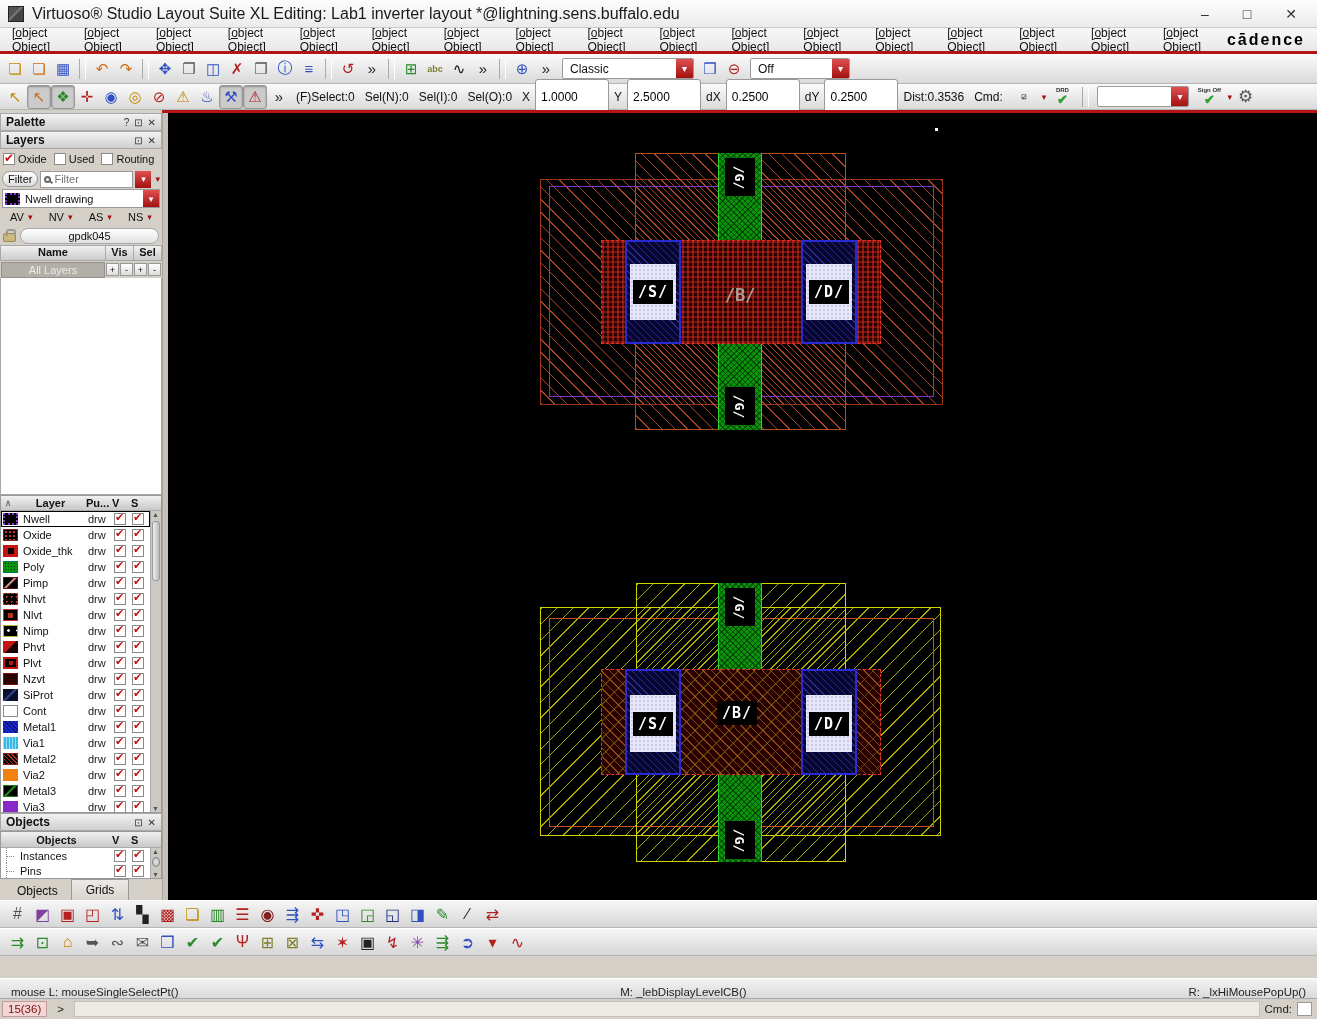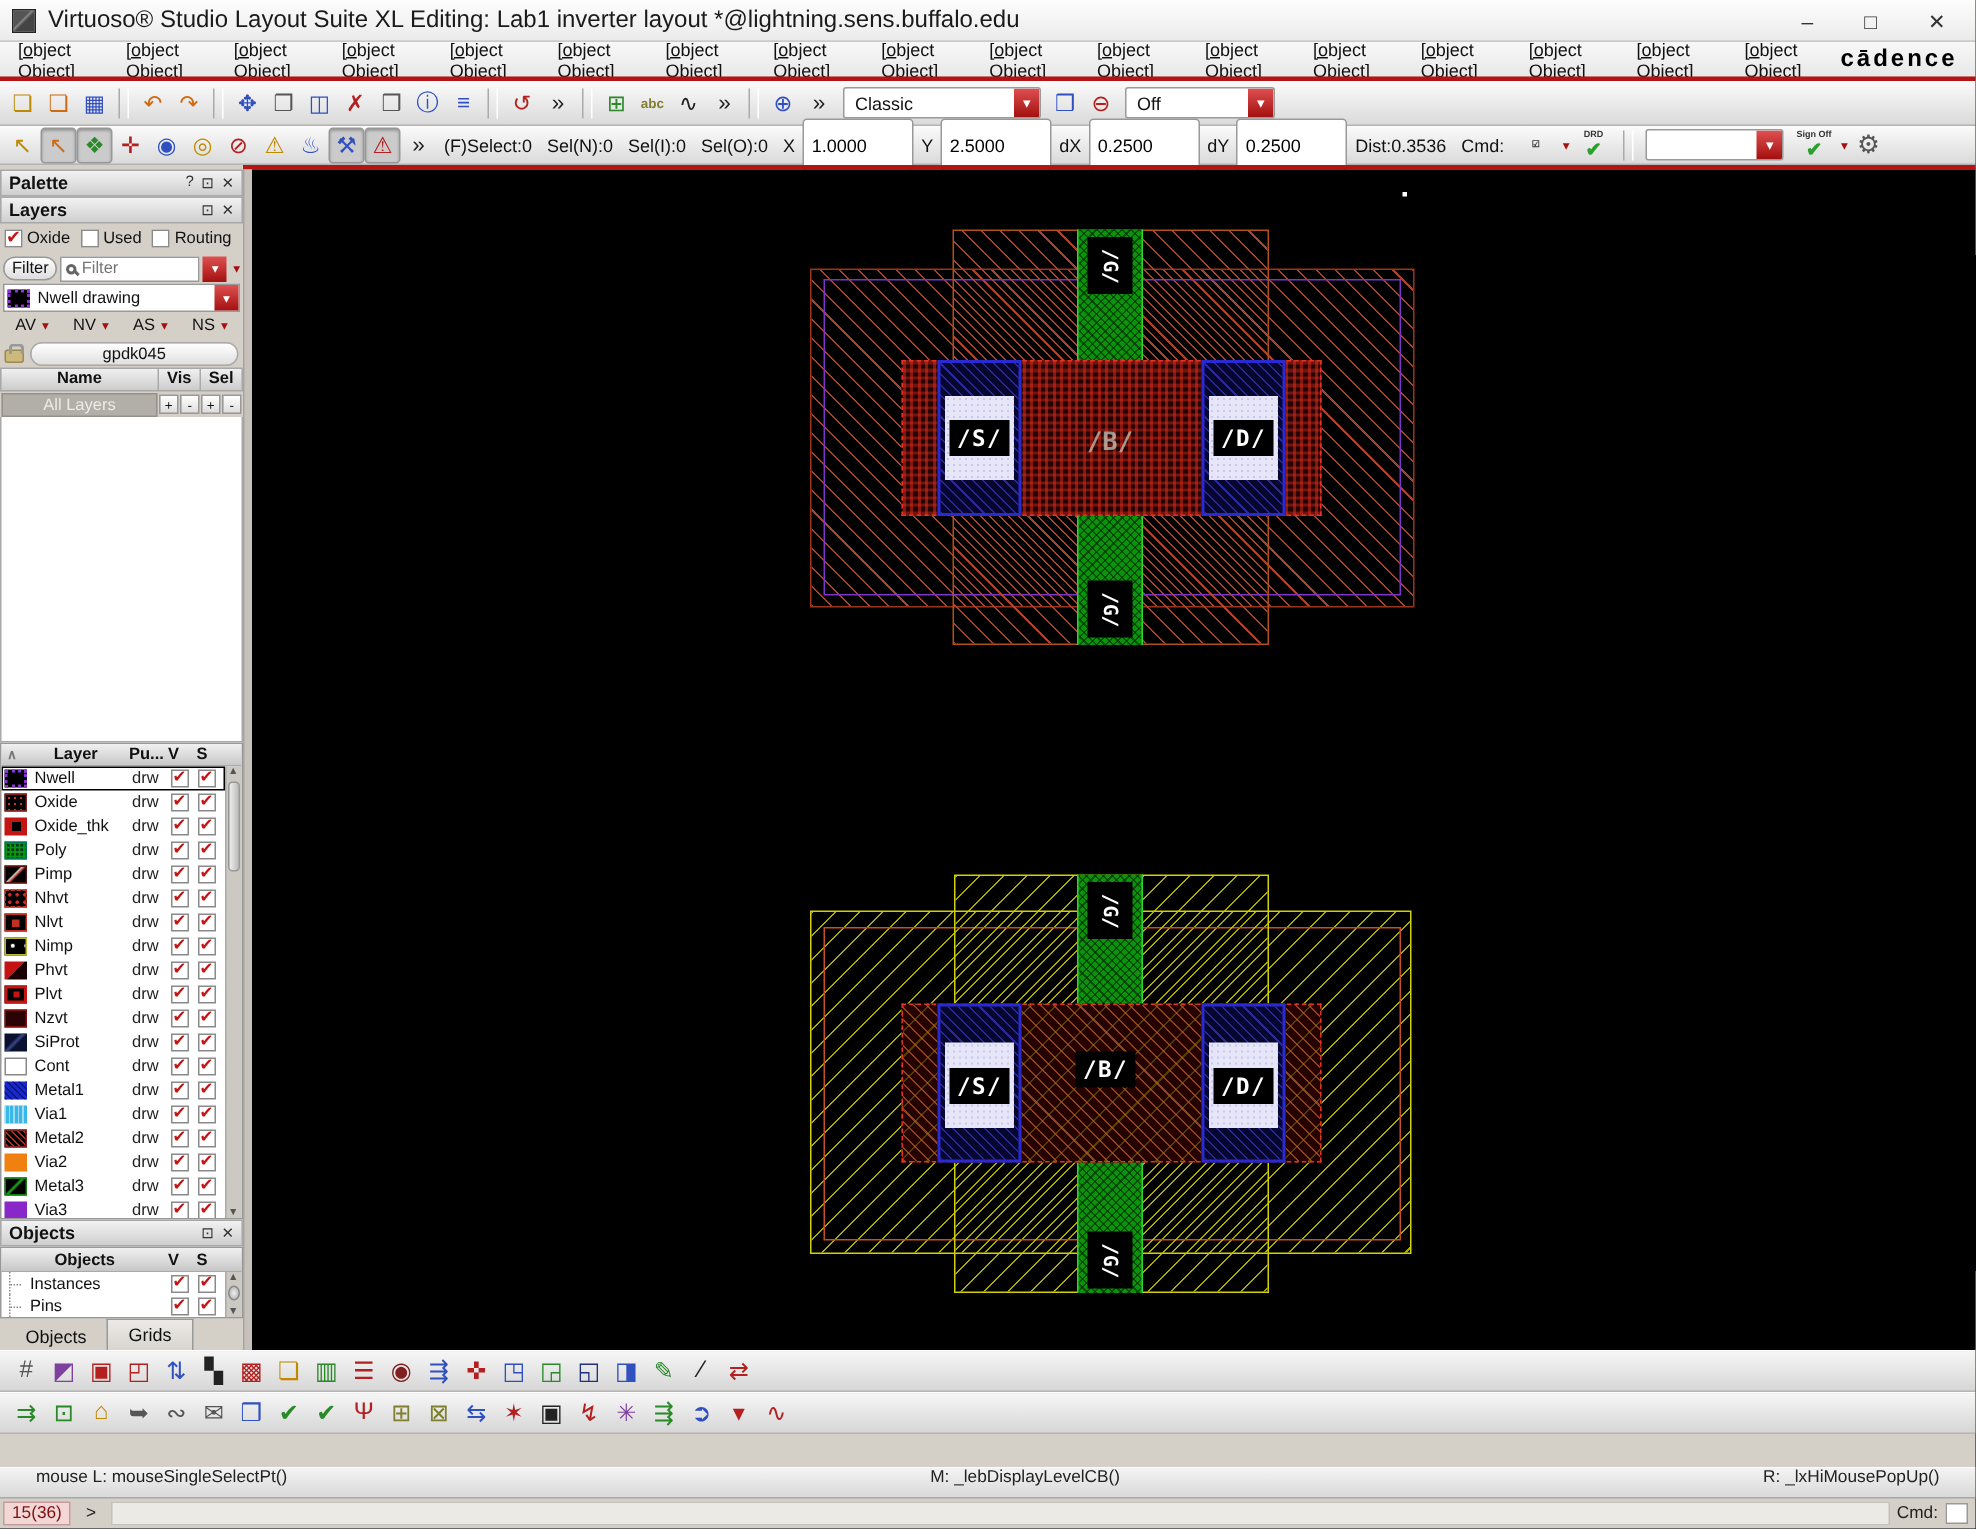--- a/index.html
+++ b/index.html
@@ -166,21 +166,21 @@
   .b-n{left:549px;top:591px;}
   .mousedot{left:767px;top:15px;width:3px;height:3px;background:#fff;}
 
   
   .btoolbar{position:absolute;left:0;width:1317px;height:28px;background:linear-gradient(#f6f6f6,#d6d6d6);border-top:1px solid #fff;border-bottom:1px solid #b5b5b5;display:flex;align-items:center;padding-left:5px;}
   .btb1{top:900px;}
   .btb2{top:928px;}
   .bico{width:25px;height:24px;display:flex;align-items:center;justify-content:center;font-size:16px;flex:none;}
 
   
-  .statusbar{position:absolute;left:0;top:978px;width:1317px;height:21px;background:linear-gradient(#f3f3f3,#d9d9d9);border-top:1px solid #fff;border-bottom:1px solid #a8a8a8;display:flex;align-items:flex-start;justify-content:space-between;font-size:11.5px;color:#222;padding:0 24px;}
+  .statusbar{position:absolute;left:0;top:978px;width:1317px;height:21px;background:linear-gradient(#f3f3f3,#d9d9d9);border-top:1px solid #fff;border-bottom:1px solid #a8a8a8;display:flex;align-items:flex-end;justify-content:space-between;font-size:11.5px;color:#222;padding:0 11px;}
   .cmdline{position:absolute;left:0;top:999px;width:1317px;height:20px;display:flex;align-items:center;font-size:11.5px;}
   .hist{background:#f3d6d6;color:#7d1010;border:1px solid #c59a9a;padding:0 5px;height:16px;display:flex;align-items:center;margin-left:2px;flex:none;}
   .prompt{padding:0 10px;color:#222;flex:none;}
   .cmdarea{flex:1;height:16px;background:#eceae5;border:1px solid #c5c2bb;}
   .cmdlabel{padding:0 5px;color:#222;flex:none;}
   .cmdbox{width:15px;height:14px;background:#fff;border:1px solid #999;margin-right:5px;flex:none;}
 </style>
 </head>
 <body>
 

